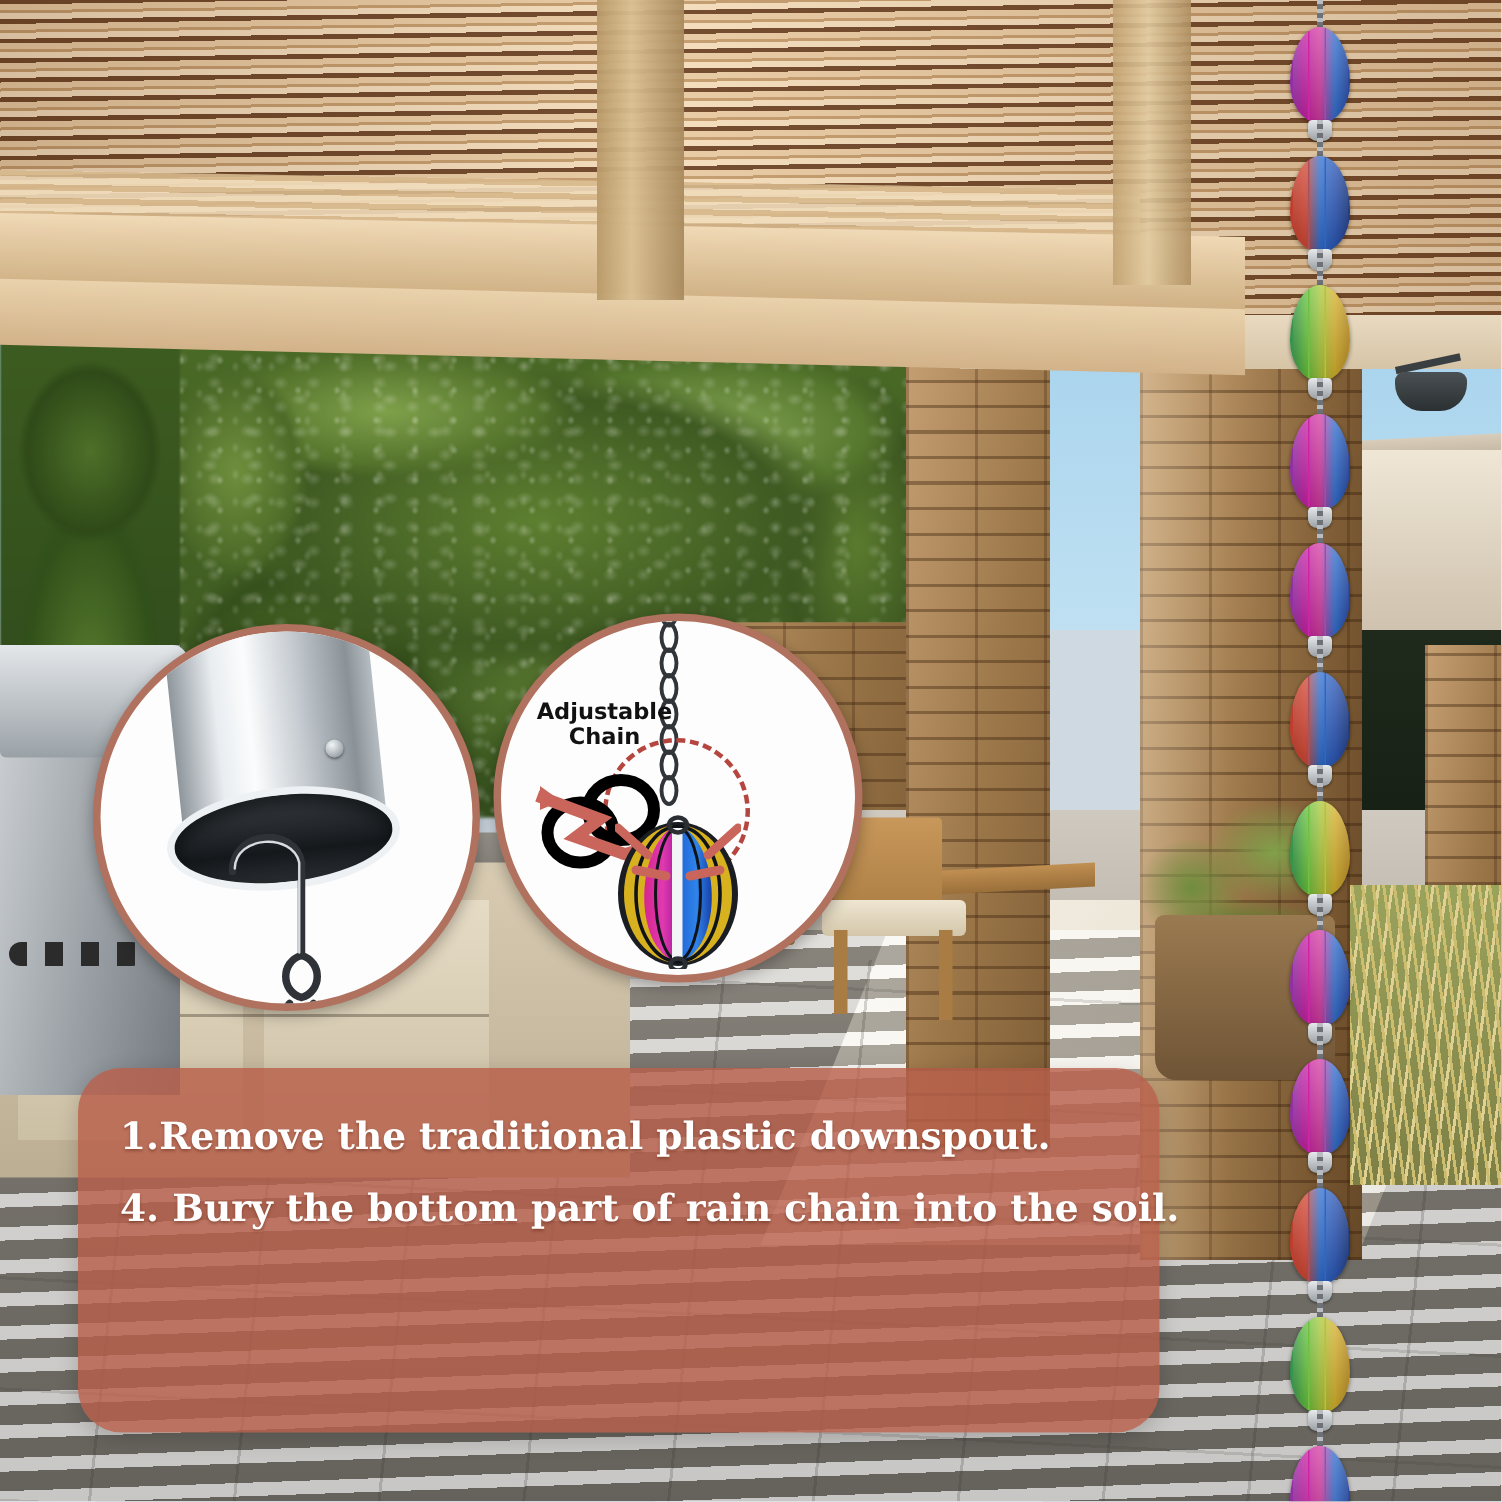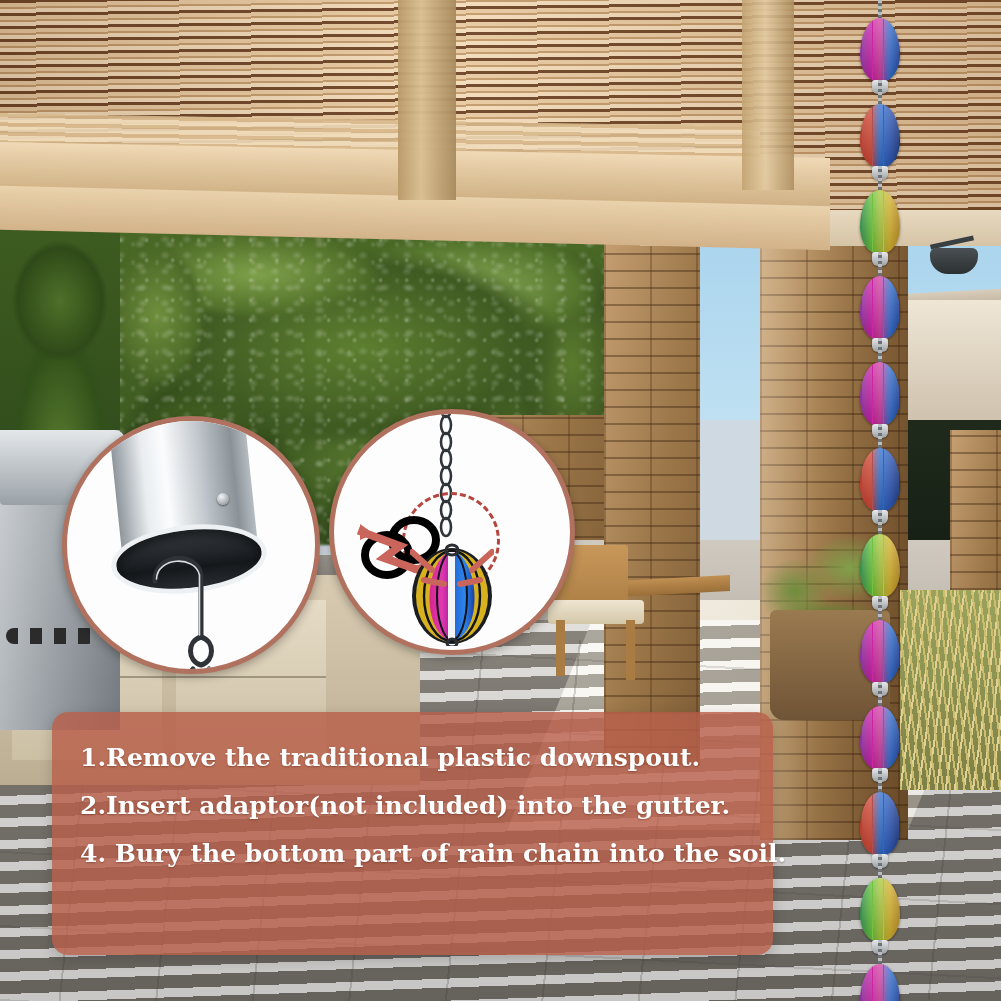--- a/index.html
+++ b/index.html
@@ -239,21 +239,21 @@
       3px 0 0 #fff, -3px 0 0 #fff, 0 3px 0 #fff, 0 -3px 0 #fff,
       2px 2px 0 #fff, -2px 2px 0 #fff, 2px -2px 0 #fff, -2px -2px 0 #fff,
       4px 4px 5px rgba(60,30,10,.45);
     white-space:nowrap;
   }
 
   
   #panel{
     position:absolute;left:52px;top:712px;width:721px;height:243px;
     background:rgba(184,95,75,.82);
-    border-radius:16px;
+    border-radius:29px;
     box-shadow:0 4px 14px rgba(0,0,0,.18);
   }
   #steps{position:absolute;left:28px;top:22px;right:14px;}
   .step{
     color:#ffffff;
     font-family:"DejaVu Serif","Liberation Serif",serif;
     font-weight:700;
     font-size:25px;
     line-height:48px;
     white-space:nowrap;
@@ -506,20 +506,24 @@
         <ellipse cx="7" cy="59" rx="5" ry="9"></ellipse>
         <ellipse cx="7" cy="76" rx="5" ry="9"></ellipse>
         <ellipse cx="7" cy="93" rx="5" ry="9"></ellipse>
         <ellipse cx="7" cy="110" rx="5" ry="9"></ellipse>
         <ellipse cx="7" cy="127" rx="5" ry="9"></ellipse>
       </g>
     </svg>
 
     <div class="dash-circle"></div>
 
+    <div class="adj-text">
+      <div>Adjustable</div>
+      <div>Chain</div>
+    </div>
 
     <svg class="links-icon" width="96" height="78" viewBox="0 0 96 78">
       <g fill="none" stroke="#000" stroke-width="8">
         <ellipse cx="33" cy="45" rx="22" ry="20"></ellipse>
         <ellipse cx="60" cy="30" rx="22" ry="20"></ellipse>
       </g>
       <g fill="none" stroke="#c9655a" stroke-width="8" stroke-linecap="square" stroke-linejoin="miter">
         <path d="M8 22 L46 36 L30 48 L70 62"></path>
       </g>
       <path d="M6 14 L6 30 L20 24 Z" fill="#c9655a"></path>
@@ -553,18 +557,17 @@
         <path d="M82 12 L62 30"></path>
         <path d="M14 40 L34 44"></path>
         <path d="M70 40 L50 44"></path>
       </g>
     </svg>
   </div>
 
   <div id="panel">
     <div id="steps">
       <div class="step">1.Remove the traditional plastic downspout.</div>
-      <div class="step">2.Insert adaptor(not included) into the gutter.</div>
       <div class="step">4. Bury the bottom part of rain chain into the soil.</div>
     </div>
   </div>
 
 </div>
 
 </body></html>

